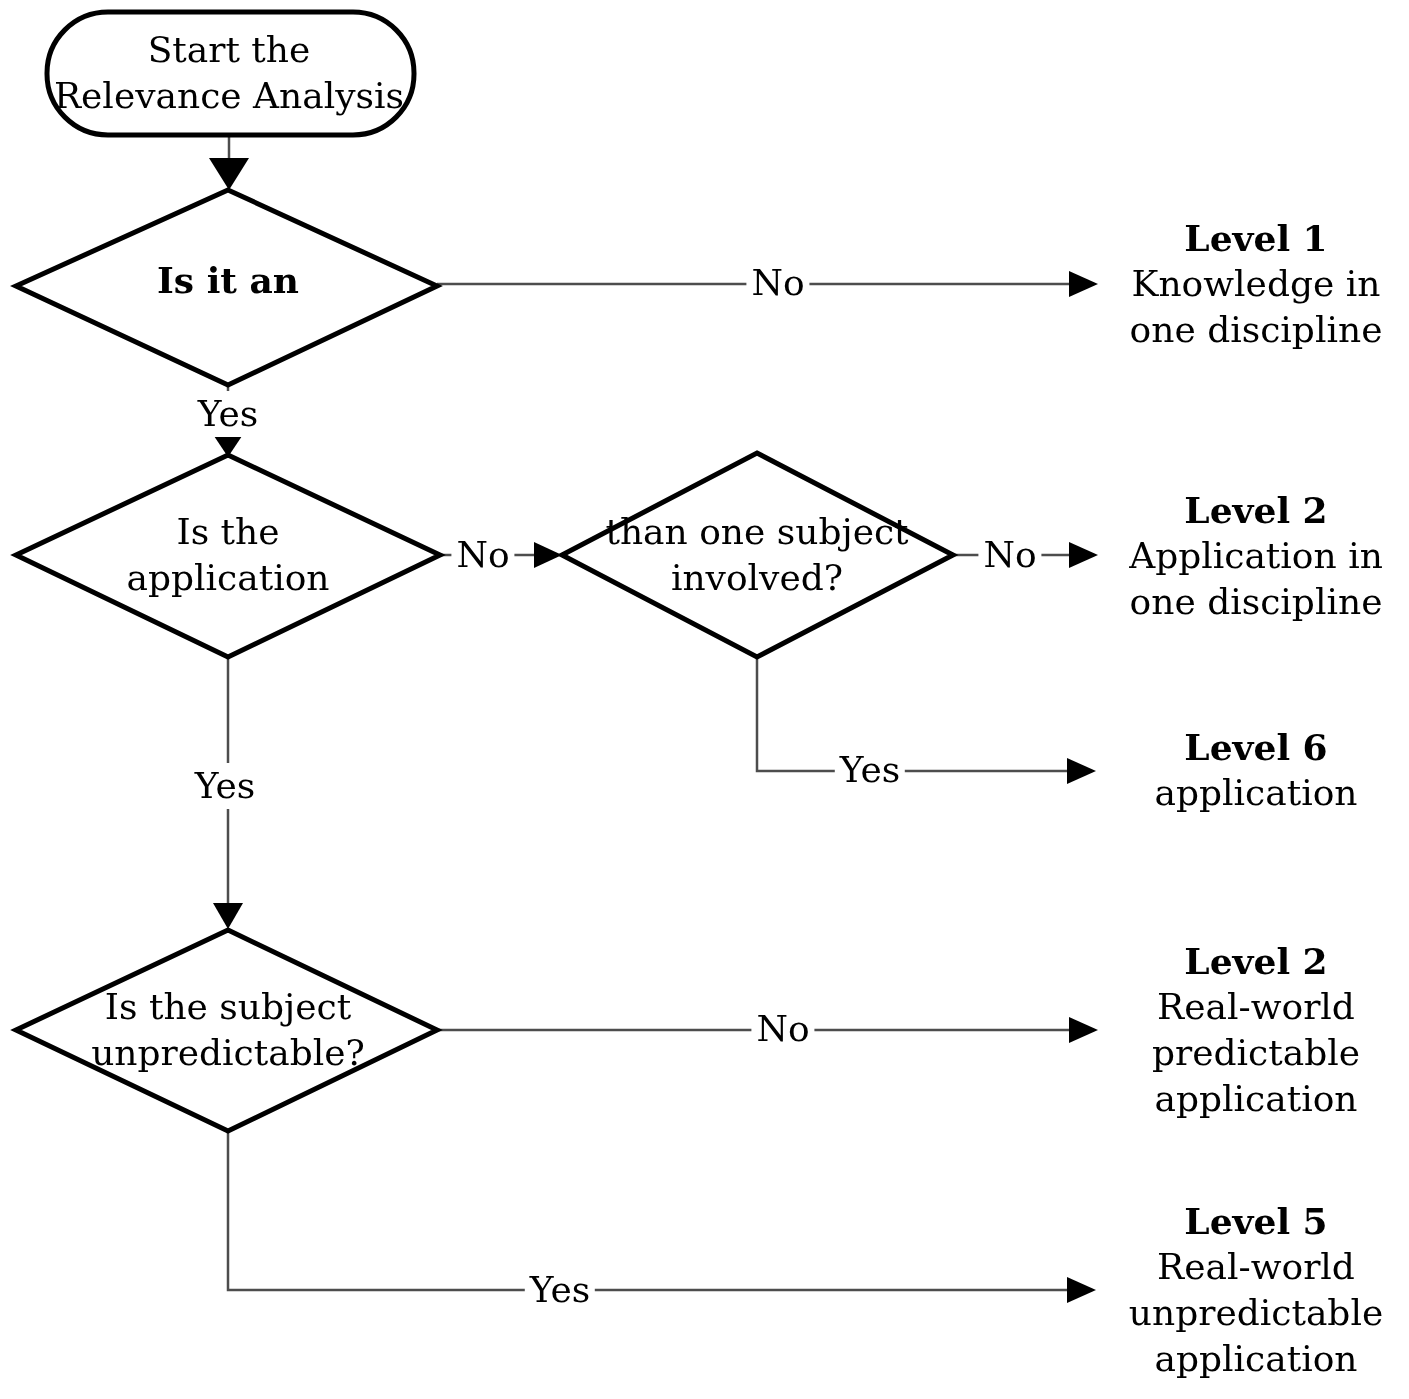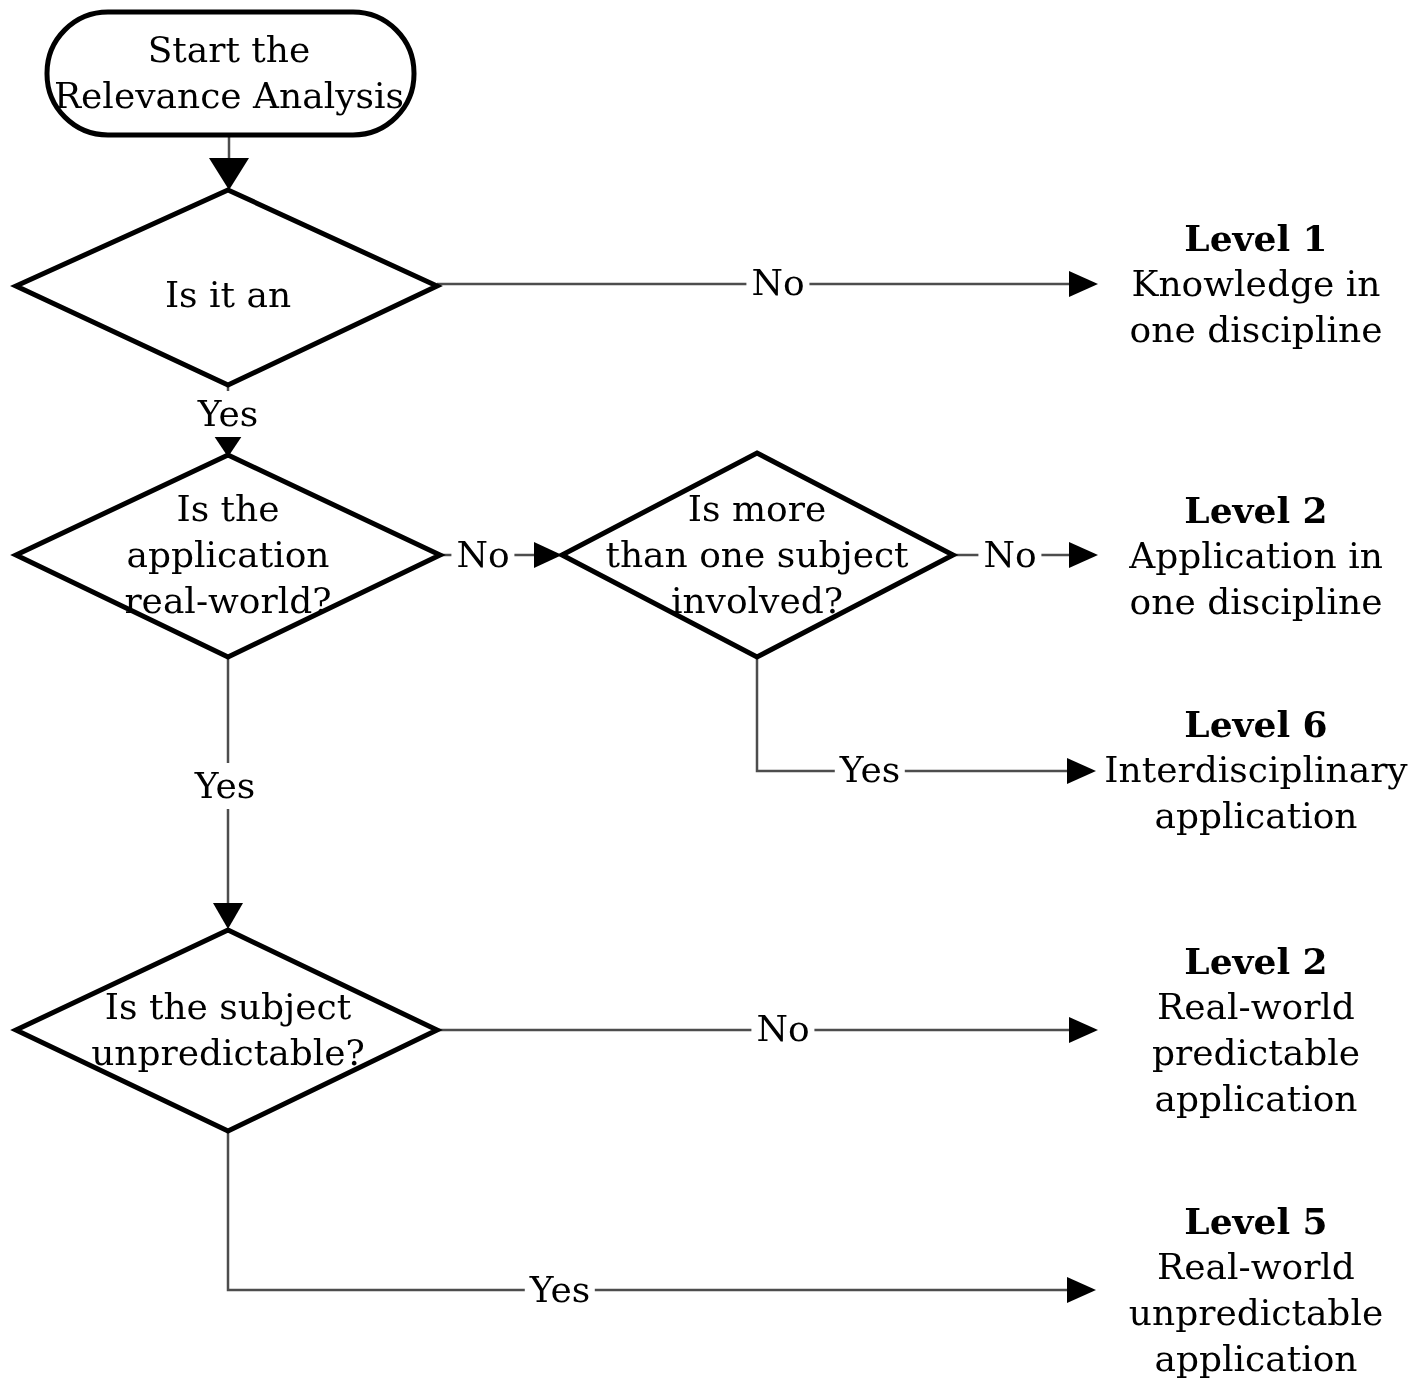--- a/index.html
+++ b/index.html
@@ -67,32 +67,30 @@
     <polygon class="shape" points="228,455 440,555 228,657 16,555"></polygon>
     <polygon class="shape" points="757,453 953,555 757,657 562,555"></polygon>
     <polygon class="shape" points="228,930 437,1030 228,1131 16,1030"></polygon>
   </svg>
 
   <div class="lbl" style="left:229px;top:73px;">
     <div>Start the</div>
     <div>Relevance Analysis</div>
   </div>
 
-  <div class="lbl" style="left:228px;top:295px;">
+  <div class="lbl" style="left:228px;top:280px;font-weight:bold;">
     <div>Is it an</div>
   </div>
 
   <div class="lbl" style="left:228px;top:555px;">
     <div>Is the</div>
     <div>application</div>
-    <div>real-world?</div>
   </div>
 
   <div class="lbl" style="left:757px;top:555px;">
-    <div>Is more</div>
     <div>than one subject</div>
     <div>involved?</div>
   </div>
 
   <div class="lbl" style="left:228px;top:1030px;">
     <div>Is the subject</div>
     <div>unpredictable?</div>
   </div>
 
   <div class="lbl edge-lbl" style="left:778px;top:283px;">No</div>
@@ -111,21 +109,20 @@
   </div>
 
   <div class="lbl" style="left:1256px;top:556px;">
     <div class="outcome-title">Level 2</div>
     <div>Application in</div>
     <div>one discipline</div>
   </div>
 
   <div class="lbl" style="left:1256px;top:770px;">
     <div class="outcome-title">Level 6</div>
-    <div>Interdisciplinary</div>
     <div>application</div>
   </div>
 
   <div class="lbl" style="left:1256px;top:1030px;">
     <div class="outcome-title">Level 2</div>
     <div>Real-world</div>
     <div>predictable</div>
     <div>application</div>
   </div>
 

